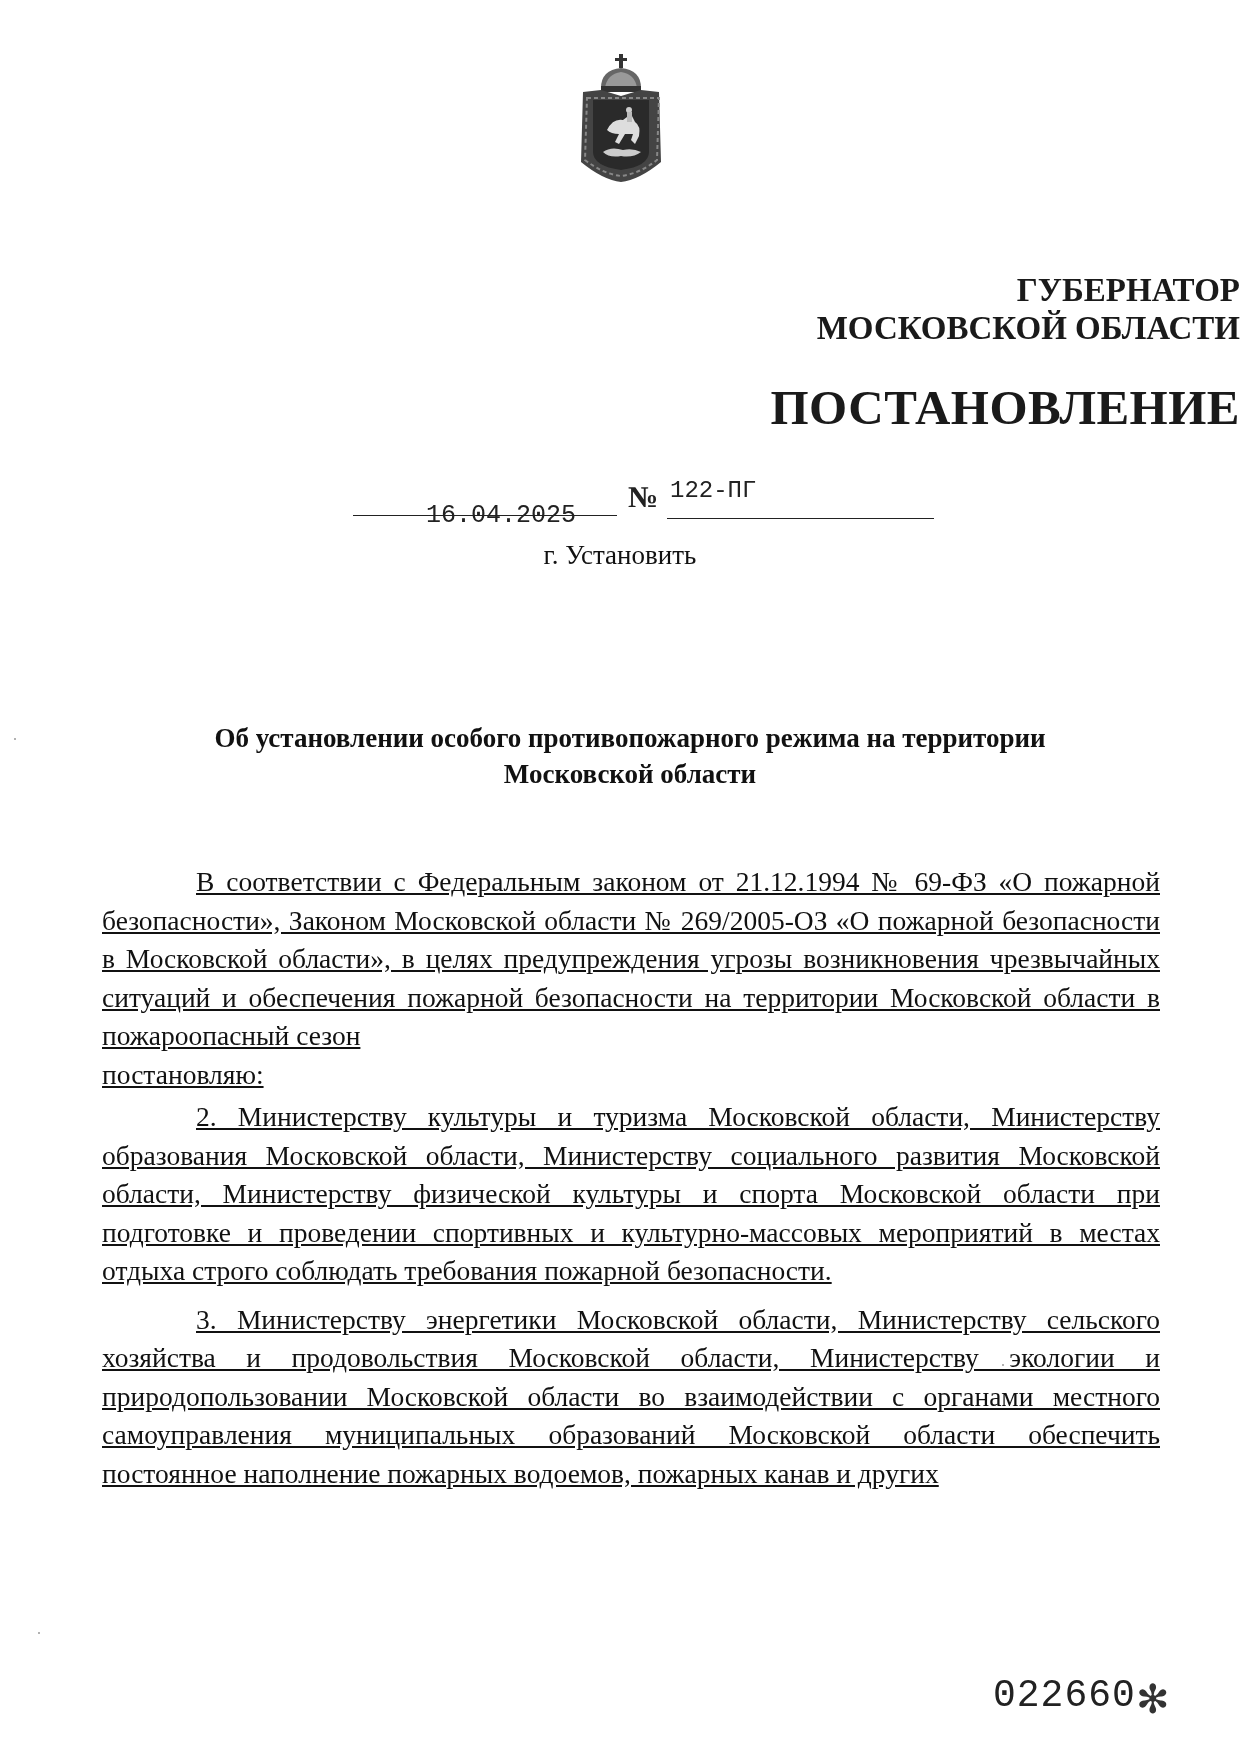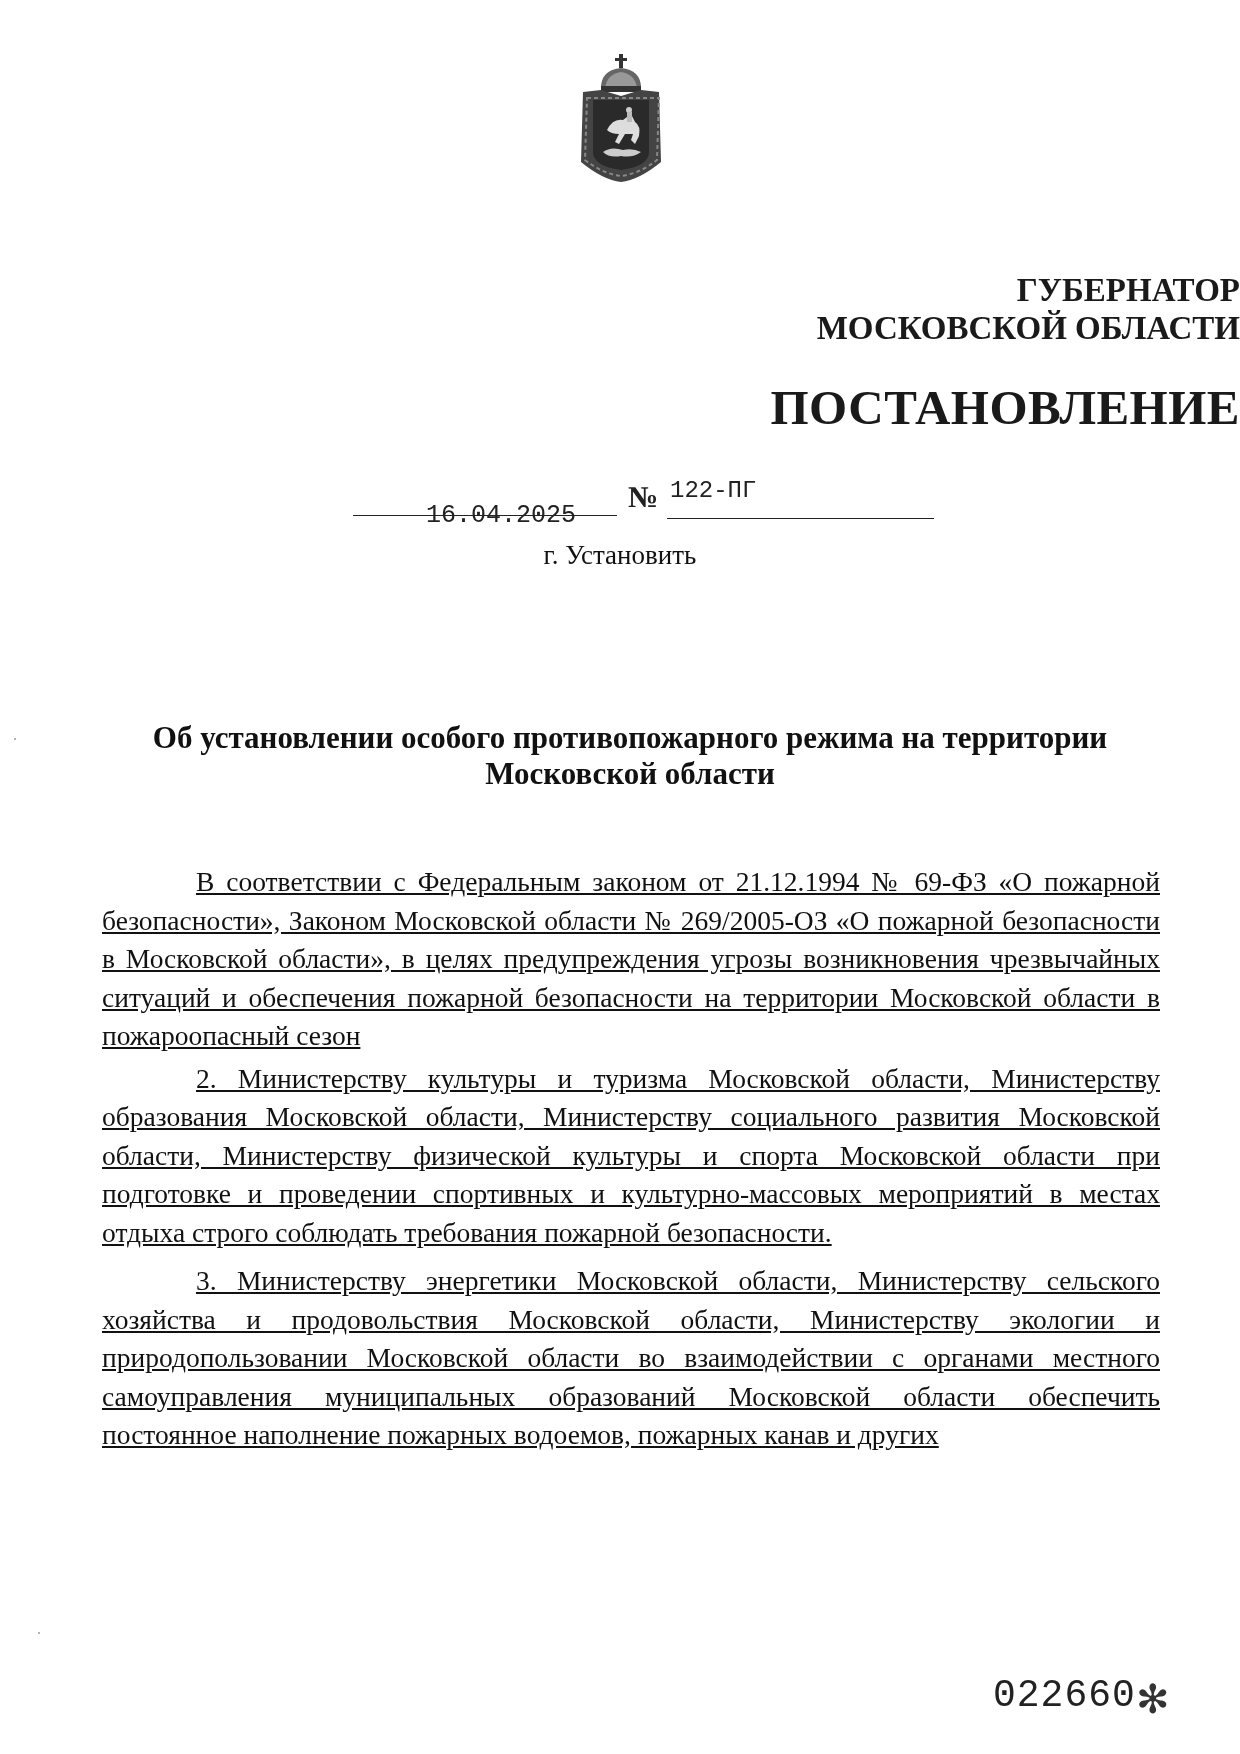--- a/index.html
+++ b/index.html
@@ -32,21 +32,21 @@
     .num-val {
       position: absolute; left: 670px; top: 477px; font-family: "Liberation Mono", "DejaVu Sans Mono", monospace;
       font-size: 24px; color: #222;
     }
     .city {
       position: absolute; left: 0; width: 1240px; top: 540px; text-align: center; font-size: 27px;
     }
 
     .title {
       position: absolute; left: 150px; width: 960px; top: 720px; text-align: center;
-      font-weight: bold; font-size: 31px; line-height: 36px;
+      font-weight: bold; font-size: 27px; line-height: 36px;
     }
 
     .body-text {
       position: absolute; left: 102px; width: 1058px; top: 863px;
       font-size: 27.5px; line-height: 38.5px; text-align: justify; text-decoration: underline;
     }
     .body-text p { margin: 0; text-indent: 94px; }
     .body-text p.gap { margin-top: 4px; }
     .body-text p.gap2 { margin-top: 10px; }
 
@@ -94,20 +94,21 @@
 <div class="num-val">122-ПГ</div>
 <div class="city">г. Установить</div>
 
 <div class="title">
   <div>Об установлении особого противопожарного режима на территории</div>
   <div>Московской области</div>
 </div>
 
 <div class="body-text">
   <p>В соответствии с Федеральным законом от 21.12.1994 № 69-ФЗ «О пожарной безопасности», Законом Московской области № 269/2005-ОЗ «О пожарной безопасности в Московской области», в целях предупреждения угрозы возникновения чрезвычайных ситуаций и обеспечения пожарной безопасности на территории Московской области в пожароопасный сезон</p>
+  <p style="text-indent:0">постановляю:</p>
   <p class="gap">2. Министерству культуры и туризма Московской области, Министерству образования Московской области, Министерству социального развития Московской области, Министерству физической культуры и спорта Московской области при подготовке и проведении спортивных и культурно-массовых мероприятий в местах отдыха строго соблюдать требования пожарной безопасности.</p>
   <p class="gap2">3. Министерству энергетики Московской области, Министерству сельского хозяйства и продовольствия Московской области, Министерству экологии и природопользовании Московской области во взаимодействии с органами местного самоуправления муниципальных образований Московской области обеспечить постоянное наполнение пожарных водоемов, пожарных канав и других</p>
 </div>
 
 <div class="footer-num">022660</div>
 <div class="footer-star">✻</div>
 
 <div class="speck" style="left:14px; top:738px;"></div>
 <div class="speck" style="left:38px; top:1632px;"></div>
 <div class="speck" style="left:1002px; top:1364px;"></div>

